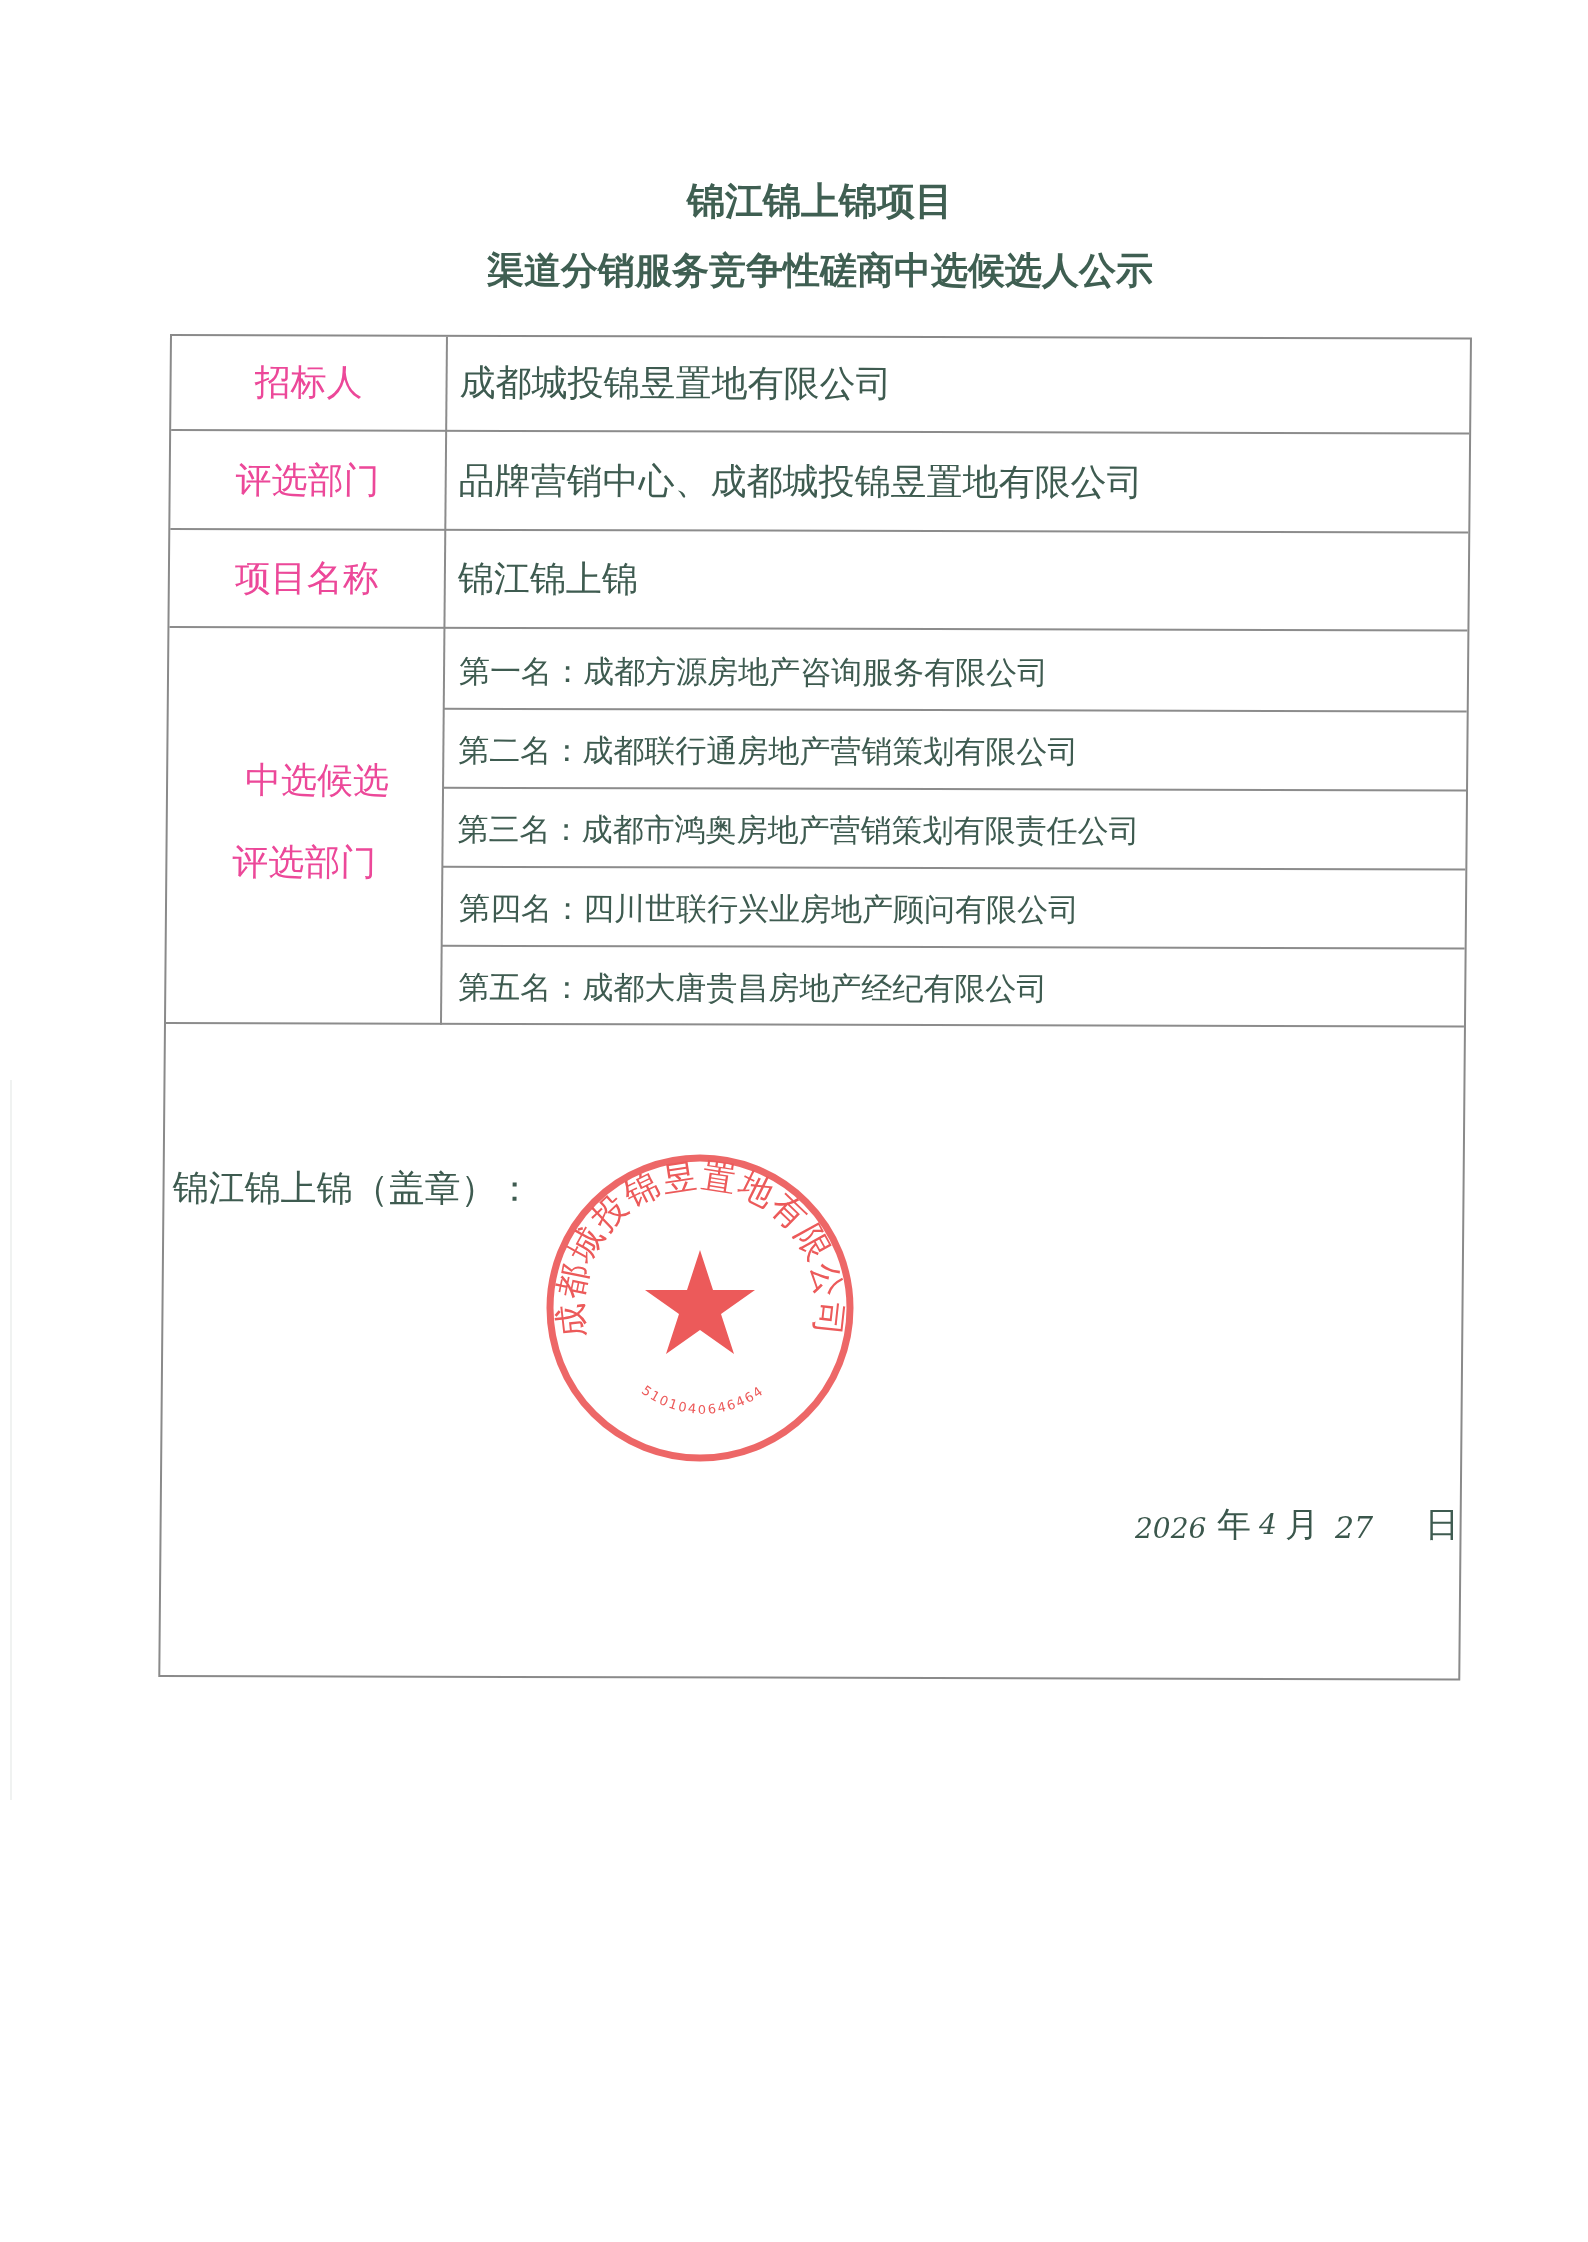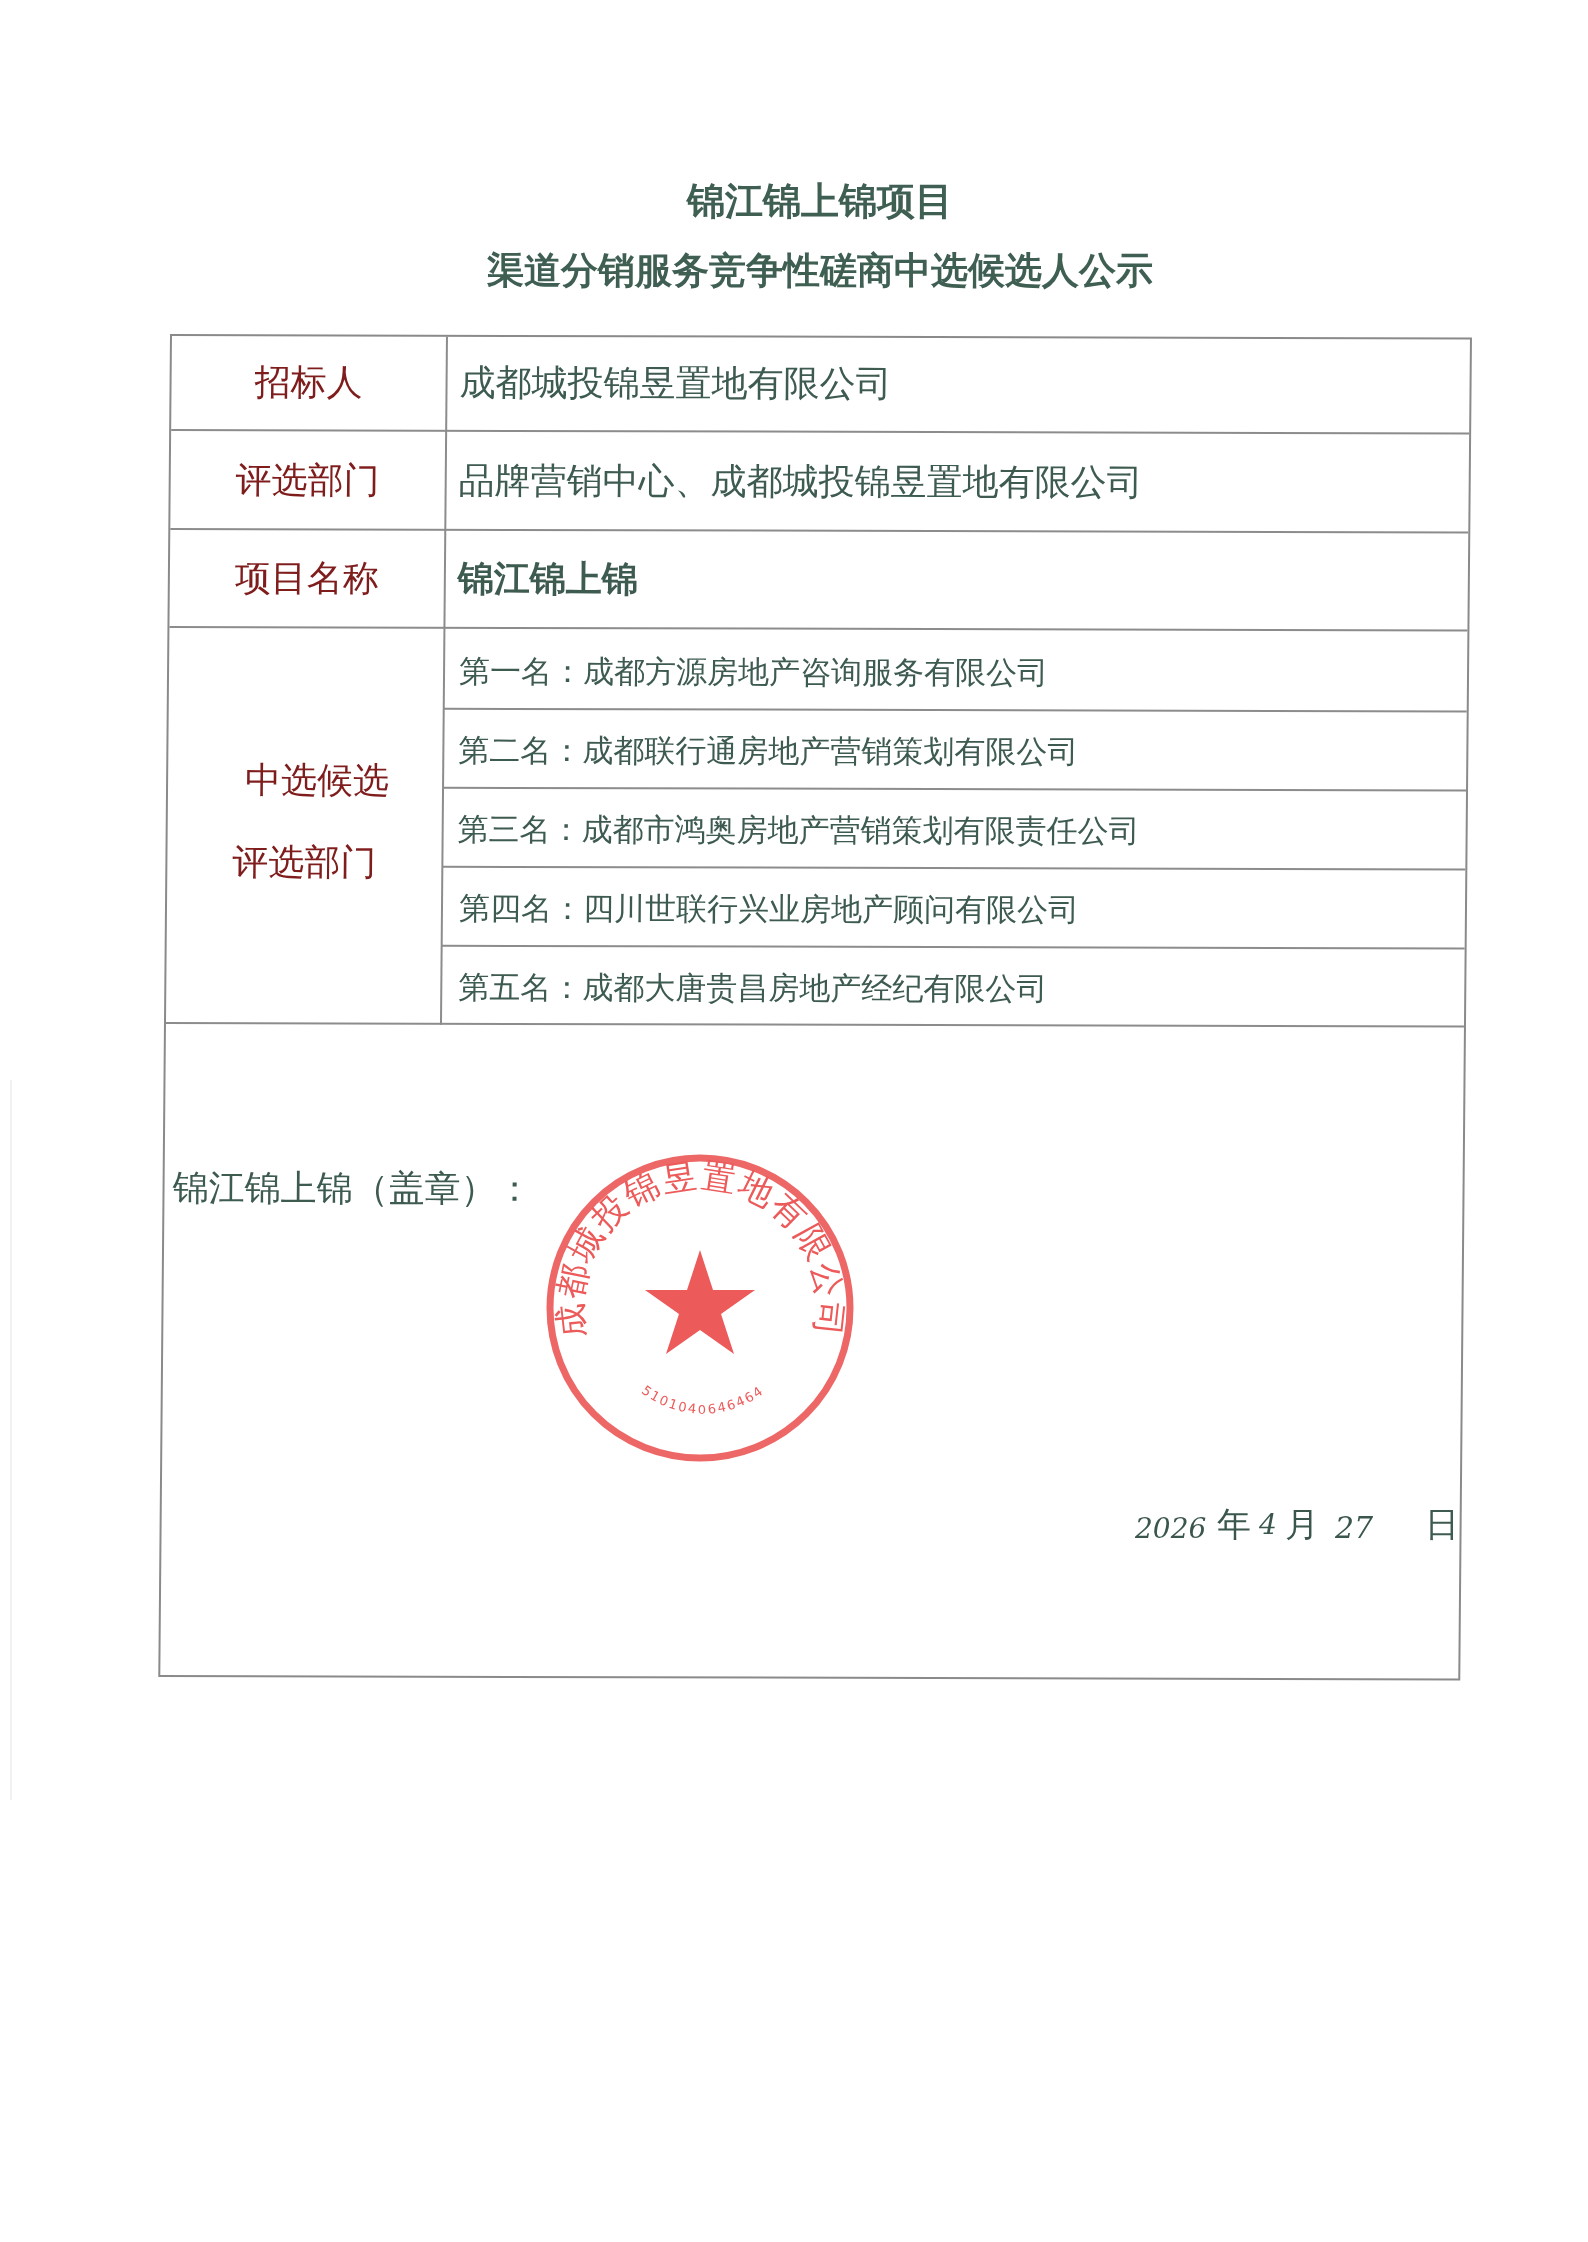--- a/index.html
+++ b/index.html
@@ -7,21 +7,21 @@
     width: 1588px; height: 2242px; background: #ffffff; position: relative; overflow: hidden;
     font-family: "DejaVu Sans", "Liberation Sans", sans-serif; color: #3e5b50;
   }
   .scanline { position: absolute; left: 10px; top: 1080px; width: 2px; height: 720px; background: #f0f2f1; }
   .title { position: absolute; left: 0; width: 1640px; text-align: center; font-weight: bold; color: #3f5f52; letter-spacing: 0px; }
   .title.l1 { top: 176px; font-size: 38px; }
   .title.l2 { top: 246px; font-size: 37px; }
   .tbl { position: absolute; left: 170px; top: 334px; width: 1302px; height: 1343px; border: 2px solid #8a8a8a; box-sizing: border-box; transform: skewX(-0.35deg) rotate(0.15deg); transform-origin: 0 0; }
   .hline { position: absolute; height: 2px; background: #8c8c8c; }
   .vline { position: absolute; width: 2px; background: #8c8c8c; }
-  .lbl { position: absolute; font-size: 36px; text-align: center; color: #7f1d1d; }
+  .lbl { position: absolute; font-size: 36px; text-align: center; color: #ec4899; }
   .val { position: absolute; font-size: 36px; color: #3e5b50; white-space: nowrap; }
   .cand { position: absolute; font-size: 31px; color: #3e5b50; white-space: nowrap; }
   .seal-label { position: absolute; left: 8px; top: 828px; font-size: 36px; color: #3e5b50; white-space: nowrap; }
   .stamp { position: absolute; left: 540px; top: 1150px; width: 320px; height: 320px; }
   .date { position: absolute; top: 1500px; left: 1135px; height: 60px; width: 340px; }
   .hw { position: absolute; font-family: "DejaVu Serif", serif; font-style: italic; color: #3b574c; }
 </style>
 </head>
 <body>
 
@@ -43,21 +43,21 @@
 
   <div class="vline" style="left:274px;top:0;height:688px;"></div>
 
   <div class="lbl" style="left:0;width:274px;top:22px;">招标人</div>
   <div class="val" style="left:288px;top:22px;">成都城投锦昱置地有限公司</div>
 
   <div class="lbl" style="left:0;width:274px;top:120px;">评选部门</div>
   <div class="val" style="left:288px;top:120px;">品牌营销中心、成都城投锦昱置地有限公司</div>
 
   <div class="lbl" style="left:0;width:274px;top:218px;">项目名称</div>
-  <div class="val" style="left:288px;top:218px;font-weight:bold;">锦江锦上锦</div>
+  <div class="val" style="left:288px;top:218px;">锦江锦上锦</div>
 
   <div class="lbl" style="left:0;width:298px;top:420px;">中选候选</div>
   <div class="lbl" style="left:0;width:274px;top:502px;">评选部门</div>
 
   <div class="cand" style="left:290px;top:314px;"><span>第一名：</span><span>成都方源房地产咨询服务有限公司</span></div>
   <div class="cand" style="left:290px;top:393px;"><span>第二名：</span><span>成都联行通房地产营销策划有限公司</span></div>
   <div class="cand" style="left:290px;top:472px;"><span>第三名：</span><span>成都市鸿奥房地产营销策划有限责任公司</span></div>
   <div class="cand" style="left:292px;top:551px;"><span>第四名：</span><span>四川世联行兴业房地产顾问有限公司</span></div>
   <div class="cand" style="left:292px;top:630px;"><span>第五名：</span><span>成都大唐贵昌房地产经纪有限公司</span></div>
 

